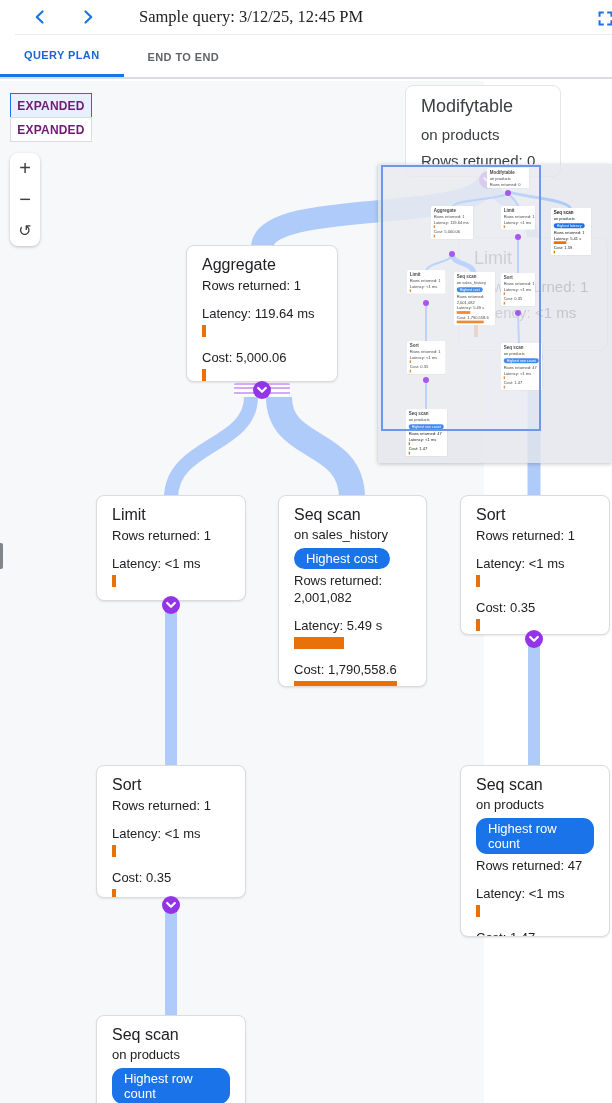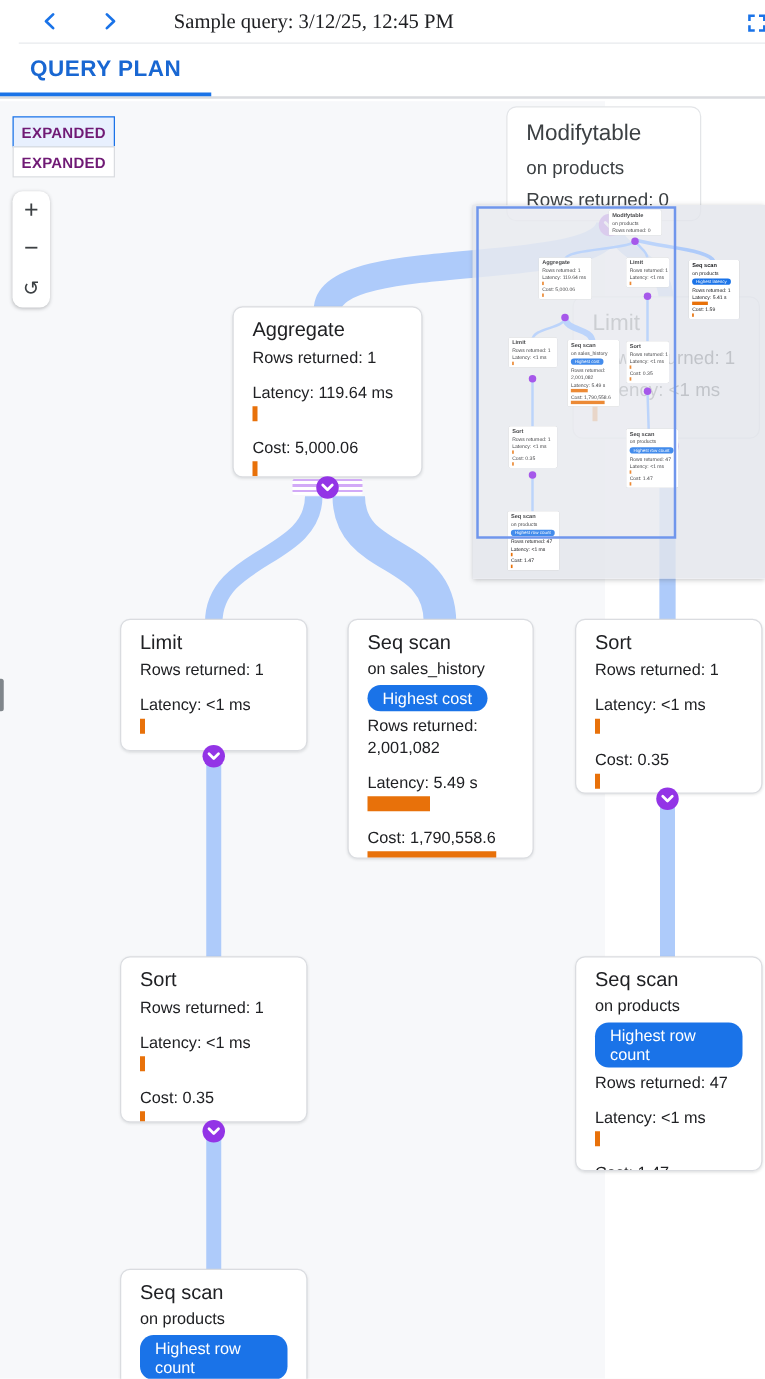--- a/index.html
+++ b/index.html
@@ -14,21 +14,21 @@
          background:#fff; border-bottom:1px solid #e8eaed; display:flex; align-items:center;font-family:Liberation Serif, serif; }
   .navbtn { width:34px; height:34px; display:flex; align-items:center; justify-content:center; cursor:pointer; }
   .navbtn svg { display:block; }
   .hdr-title { font-size:16.5px; color:#202124; margin-left:34px; }
   .fsbtn { position:absolute; right:10px; top:6px; width:24px; height:24px;
            display:flex; align-items:center; justify-content:center; cursor:pointer; }
   
   .tabs { position:absolute; left:0; top:36px; width:612px; height:43px; background:#fff;
           border-bottom:2px solid #dadce0; display:flex; }
   .tab { height:100%; padding:0 24px; display:flex; align-items:center;
-         font-size:18px; font-weight:700; letter-spacing:.4px; color:#5f6368; cursor:pointer; }
+         font-size:11px; font-weight:700; letter-spacing:.4px; color:#5f6368; cursor:pointer; }
   .tab.active { color:#1967d2; border-bottom:3px solid #1a73e8; }
   
   .canvas { position:absolute; left:0; top:81px; width:484px; height:1022px; background:#f7f8fa; }
   .edges { position:absolute; left:0; top:0; }
   
   .card { position:absolute; background:#fff; border:1px solid #dadce0; border-radius:8px;
           box-shadow:0 1px 2px rgba(60,64,67,.12); padding:10px 15px; overflow:hidden; }
   .ct  { font-size:16px; font-weight:500; color:#202124; margin-bottom:3px; }
   .con { font-size:13px; color:#202124; margin-top:2px; }
   .crow{ font-size:13px; color:#202124; margin-top:7px; }
@@ -92,20 +92,21 @@
   <div class="hdr-title">Sample query: 3/12/25, 12:45 PM</div>
   <div class="fsbtn">
     <svg width="17" height="17" viewBox="0 0 20 20">
         <path d="M3 8 V3 H8 M12 3 H17 V8 M17 12 V17 H12 M8 17 H3 V12" fill="none" stroke="#1a73e8" stroke-width="2.4"></path>
       </svg>
   </div>
 </div>
 
 <div class="tabs">
   <div class="tab active">QUERY PLAN</div>
+  <div class="tab">END TO END</div>
 </div>
 
 <div class="canvas">
 
   <svg class="edges" width="612" height="1022" viewBox="0 81 612 1022">
     <g fill="none" stroke="#aecbfa">
       <path d="M488,178 C488,226 262,196 262,248" stroke-width="22"></path>
       <path d="M490,178 C492,206 532,204 533,240" stroke-width="12"></path>
       <path d="M534,348 L534,498" stroke-width="13"></path>
       <path d="M251,397 C251,447 171,444 171,498" stroke-width="14"></path>

